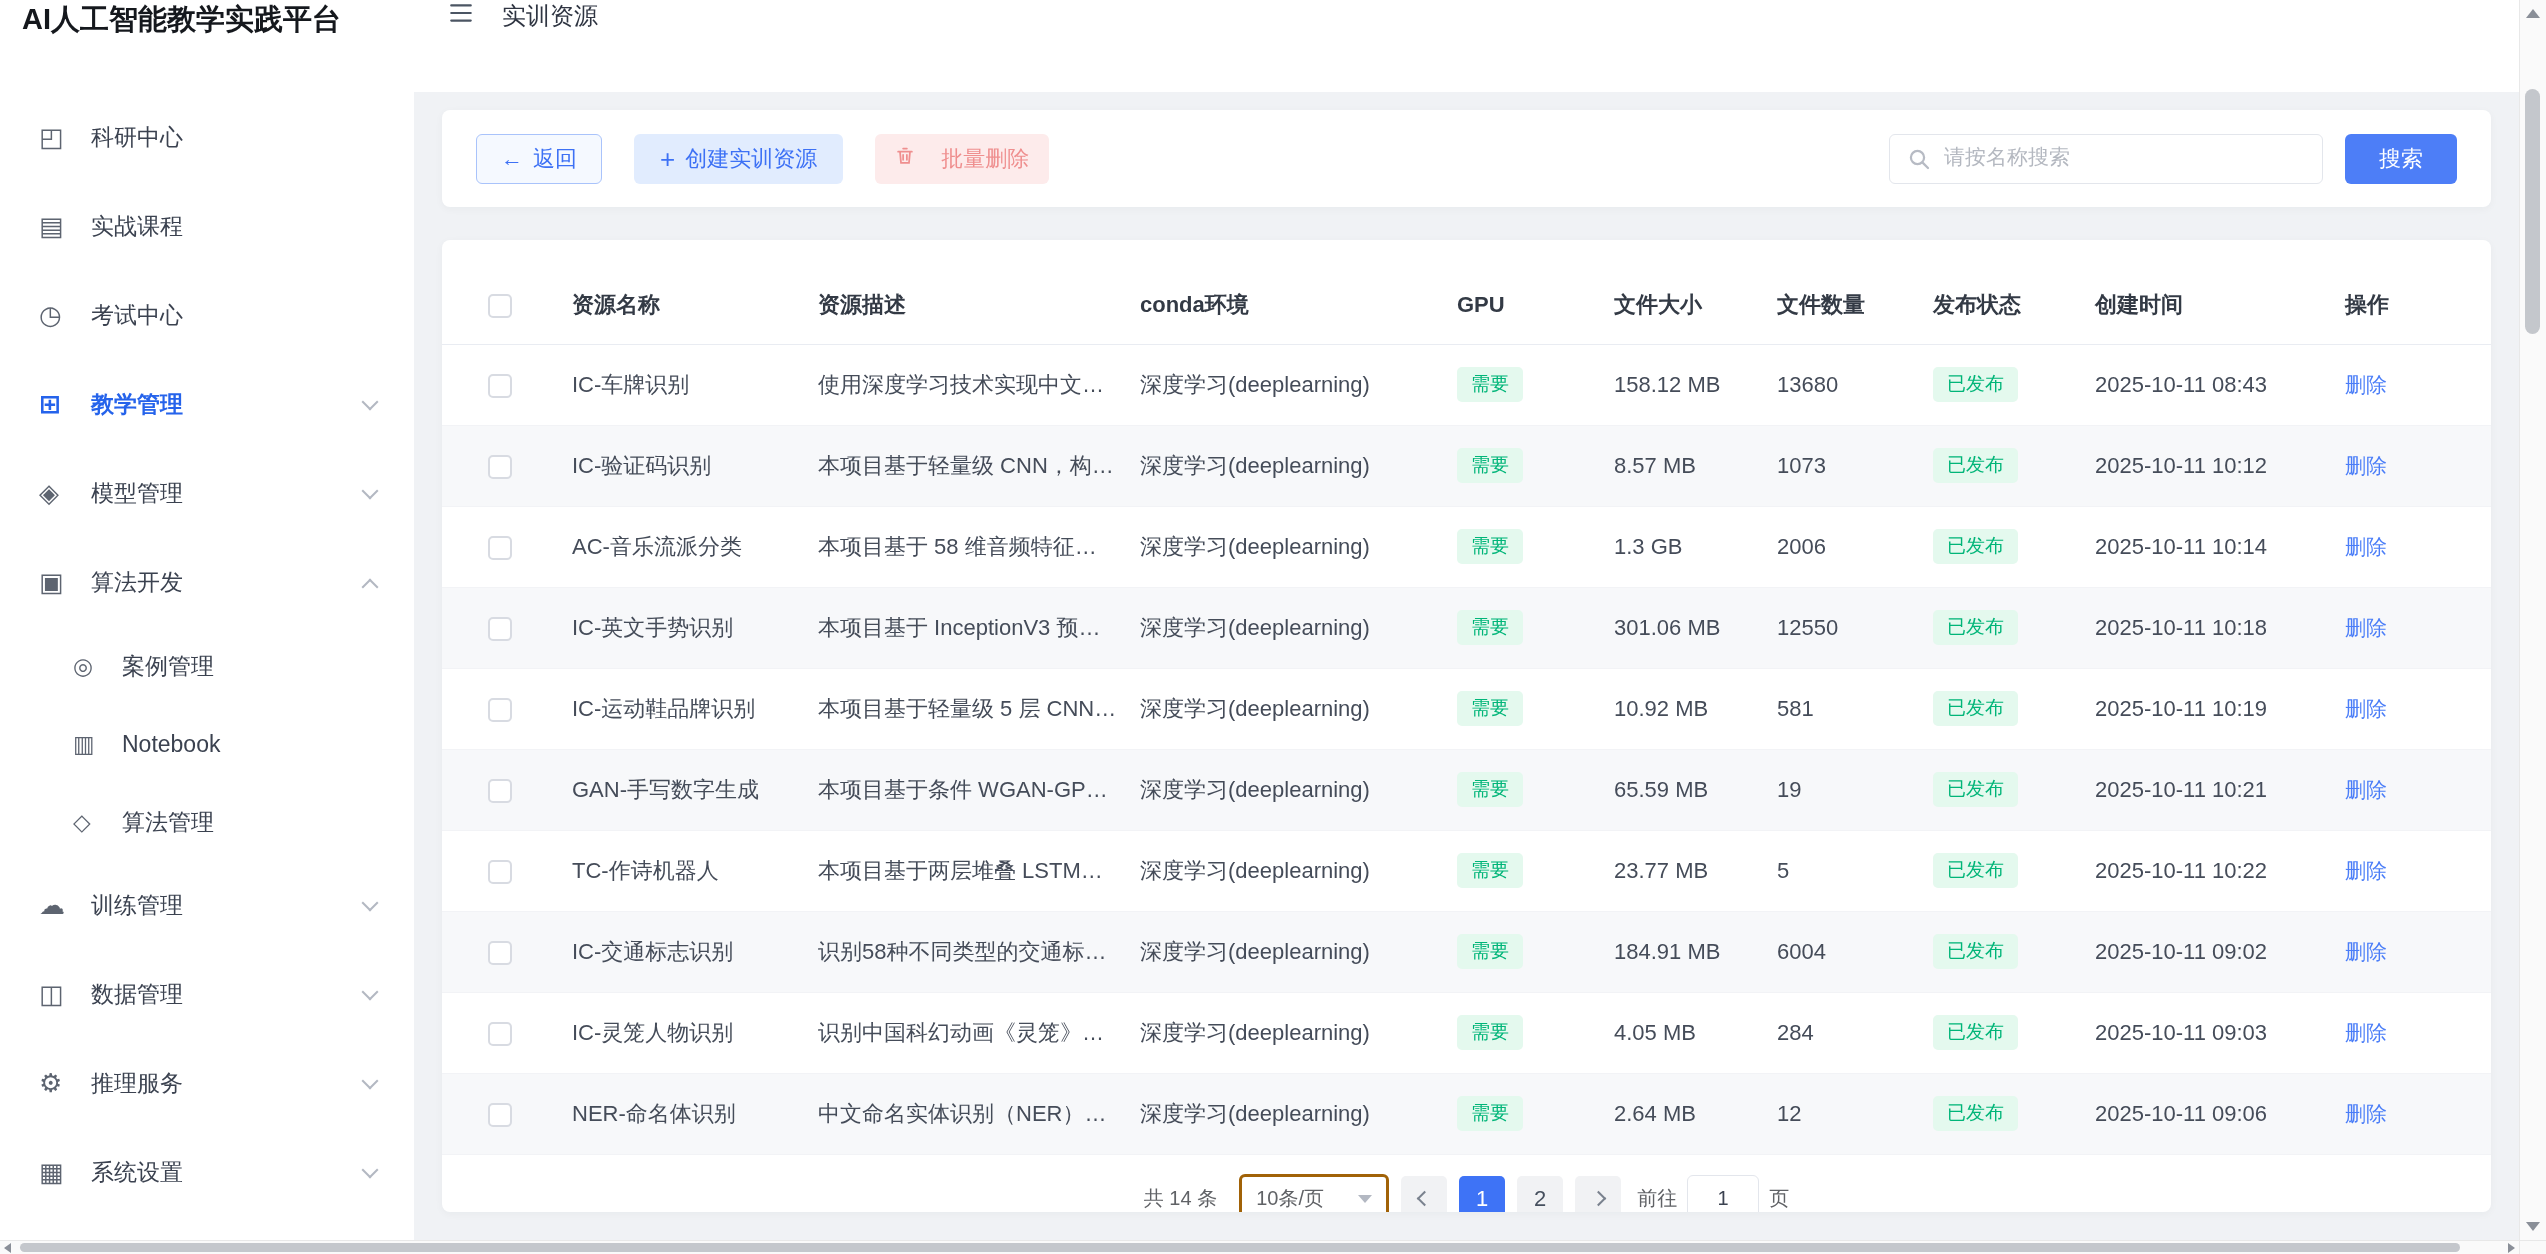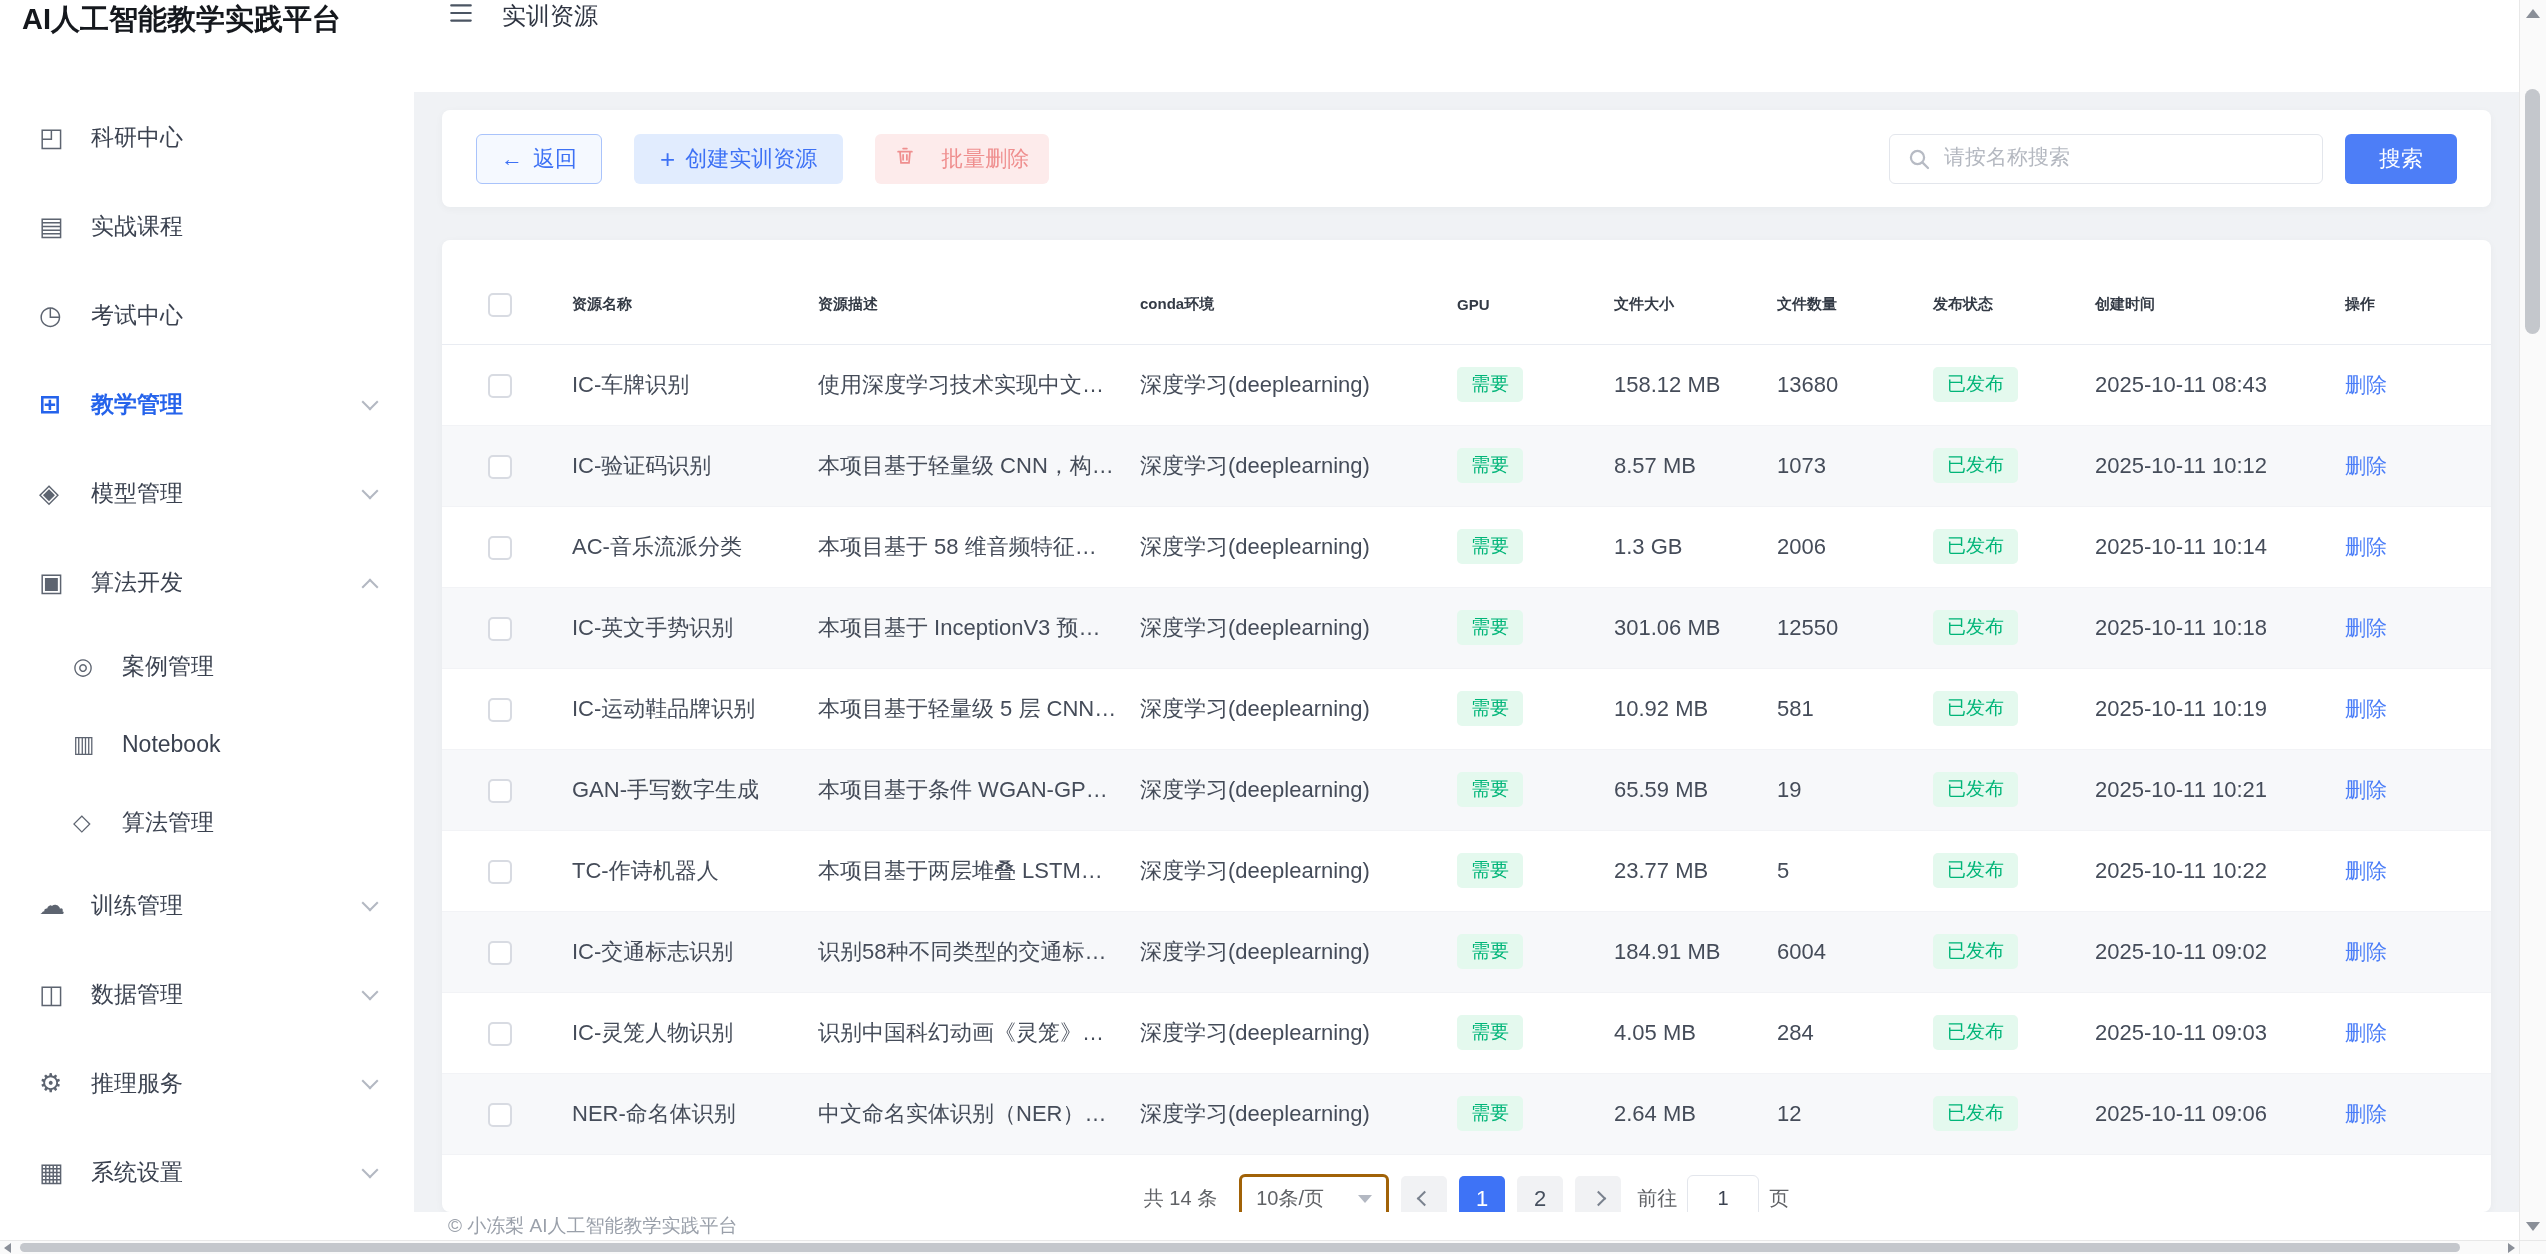--- a/index.html
+++ b/index.html
@@ -40,21 +40,21 @@
   .btn-delete { padding:0 20px; background:#fdebeb; color:#ef8f8f; margin-left:32px; gap:26px; }
   .toolbar-right { margin-left:auto; display:flex; align-items:center; }
   .search-box { position:relative; width:434px; }
   .search-box input { width:100%; height:50px; border:1px solid #e3e6ec; border-radius:6px; padding:0 16px 0 54px; font-size:21px; color:#3b4250; outline:none; font-family:Liberation Mono, monospace; }
   .search-box input::placeholder { color:#b4b8c0; }
   .search-box .mag { position:absolute; left:18px; top:13px; }
   .btn-search { width:112px; height:50px; justify-content:center; background:#4d7ef7; color:#fff; margin-left:22px; }
 
   .table-card { position:absolute; top:167px; left:28px; right:28px; height:972px; overflow:hidden; padding-top:26px; }
   table { width:100%; border-collapse:collapse; table-layout:fixed; }
-  th { height:78px; font-size:15px; font-weight:700; color:#333a45; text-align:left; padding:0 12px 0 0; border-bottom:1px solid #e9ecf2; }
+  th { height:78px; font-size:22px; font-weight:700; color:#333a45; text-align:left; padding:0 12px 0 0; border-bottom:1px solid #e9ecf2; }
   td { height:81px; font-size:22px; color:#454c59; text-align:left; padding:0 12px 0 0; border-bottom:1px solid #f2f3f6; white-space:nowrap; overflow:hidden; }
   .col-cb { padding-left:46px; }
   tbody tr:nth-child(even) { background:#f7f8fa; }
   .checkbox { display:inline-block; width:24px; height:24px; border:2px solid #d8dbe2; border-radius:5px; background:#fff; vertical-align:middle; cursor:pointer; }
   .badge { display:inline-block; padding:6px 14px; font-size:19px; border-radius:5px; background:#e4f9ee; color:#00b578; line-height:1.2; }
   .link-del { color:#4a7df8; font-size:21px; cursor:pointer; text-decoration:none; }
 
   .pagination { margin-top:18px; height:52px; display:flex; align-items:center; justify-content:center; gap:12px; }
   .pg-total { font-size:20px; color:#606266; margin-right:10px; }
   .pg-select { width:150px; height:50px; border:3px solid #a16207; border-radius:6px; display:flex; align-items:center; justify-content:space-between; padding:8px 14px; font-size:20px; color:#606266; cursor:pointer; }
@@ -359,23 +359,20 @@
             <span class="pg-chev right"></span>
           </button>
         <div class="pg-jump">
           <span>前往</span>
           <input type="text" value="1" style="">
           <span>页</span>
         </div>
       </div>
     </section>
 
-    <div class="footer">
-      <span>© 小冻梨 AI人工智能教学实践平台</span>
-    </div>
   </main>
 
   <div class="vscroll">
     <div class="arr-up"></div>
     <div class="thumb"></div>
     <div class="arr-down"></div>
   </div>
   <div class="hscroll">
     <div class="arr-left"></div>
     <div class="thumb"></div>

